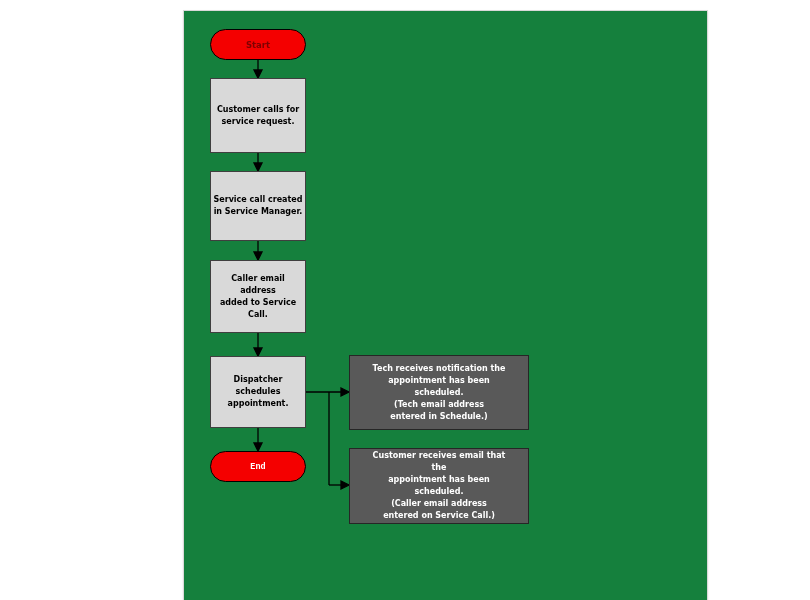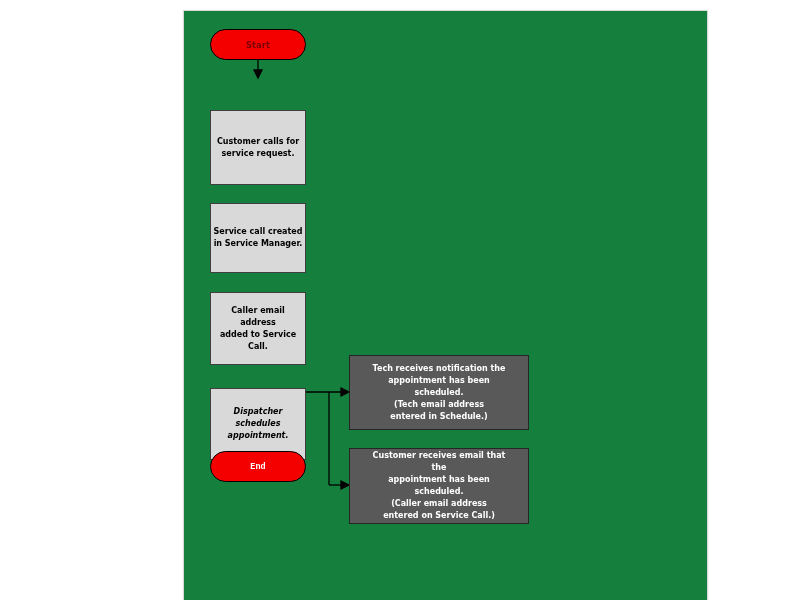--- a/index.html
+++ b/index.html
@@ -59,21 +59,20 @@
   .terminator .node-text { font-size: 8.5px; }
   .terminator.start .node-text { color: var(--start_text, #7f0000); }
   .terminator.end .node-text { color: var(--end_text, #ffffff); }
   .process {
     width: 96px;
     height: 75px;
     left: 26px;
     background: var(--process_fill, #d9d9d9);
     border: 1.5px solid var(--process_border, #3f3f3f);
     padding: 2px;
-    margin-top: 32px;
   }
   .process .node-text { color: var(--process_text, #000000); }
   .note {
     width: 180px;
     height: 75px;
     left: 165px;
     background: var(--note_fill, #595959);
     border: 1px solid var(--note_border, #262626);
     padding: 16px;
     justify-content: center;
@@ -126,21 +125,21 @@
       <span class="node-text">Service call created
 in Service Manager.</span>
     </div>
 
     <div class="node process" style="top:249px; height:73px;">
       <span class="node-text">Caller email address
 added to Service
 Call.</span>
     </div>
 
-    <div class="node process" style="top:345px; height:72px;font-style:italic;">
+    <div class="node process" style="top:345px; height:72px;">
       <span class="node-text">Dispatcher
 schedules
 appointment.</span>
     </div>
 
     <div class="node terminator end" style="top:440px;font-family:Liberation Mono, monospace;">
       <span class="node-text">End</span>
     </div>
 
     <div class="node note" style="top:344px;">

